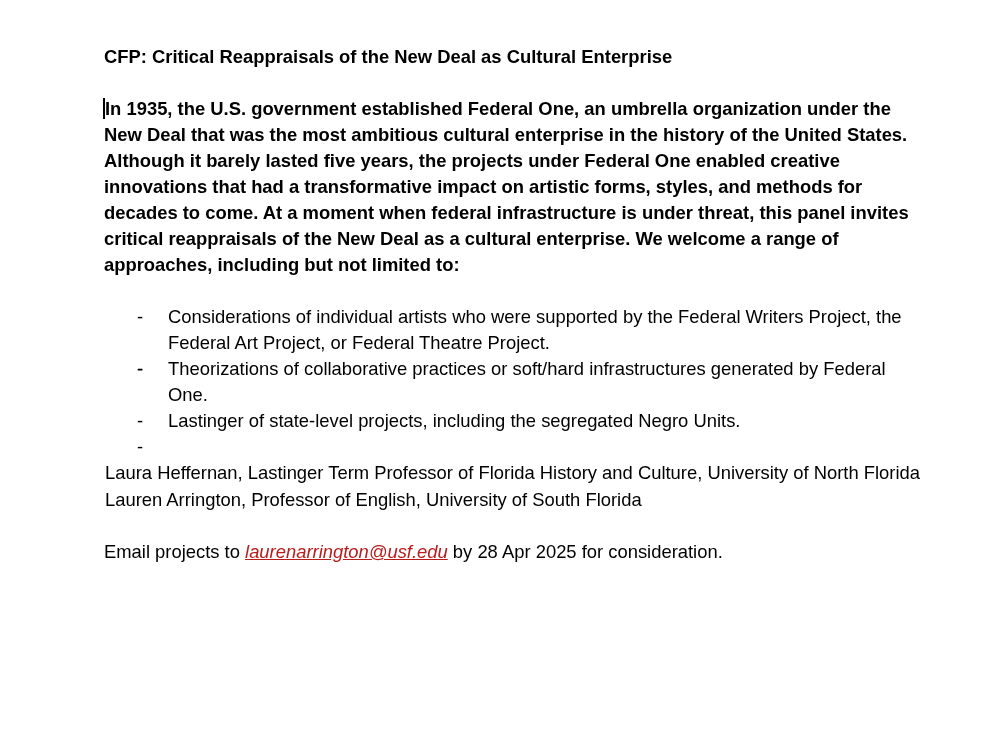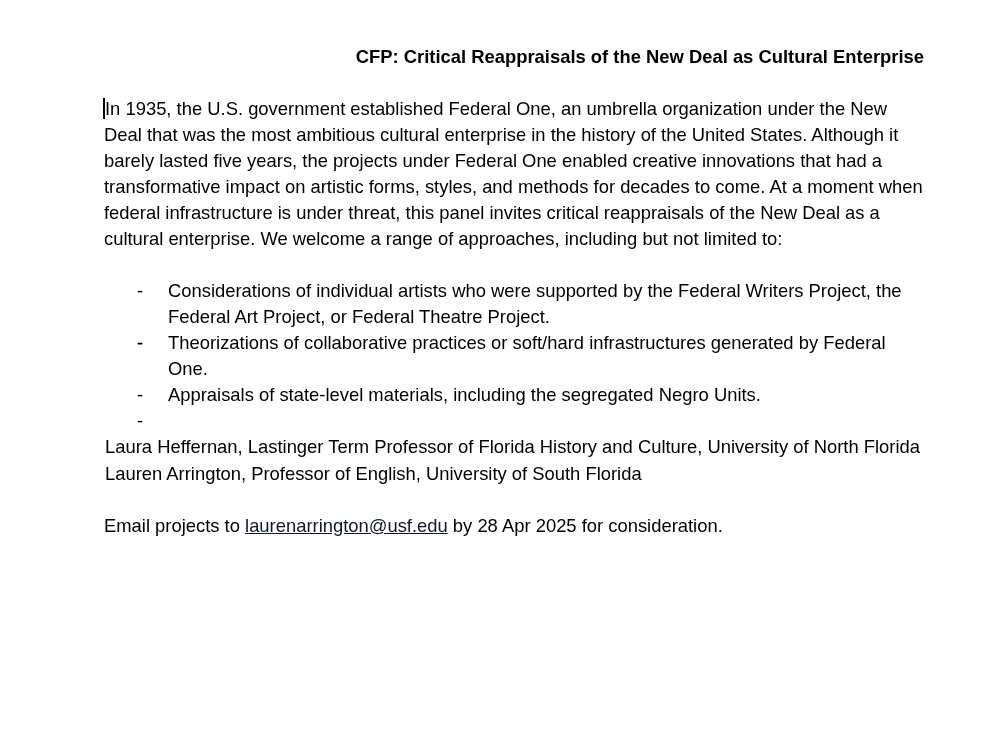--- a/index.html
+++ b/index.html
@@ -22,25 +22,25 @@
       width: 820px;
       font-size: 18.4px;
       line-height: 26px;
     }
     .title {
       font-weight: bold;
       font-size: 18.4px;
       line-height: 26px;
       margin: 0;
       height: 26px;
-      text-align: right;
     }
     .para {
       margin: 26px 0 0 0;
       position: relative;
+      font-weight: bold;
     }
     .cursor {
       display: inline-block;
       width: 2px;
       height: 21px;
       background: #000;
       vertical-align: -4px;
       margin-right: 0px;
       margin-left: -1px;
     }
@@ -61,22 +61,23 @@
     .authors {
       margin: 26px 0 0 0;
     }
     .authors div {
       margin: 1px;
     }
     .email-line {
       margin: 26px 0 0 0;
     }
     .email-line a {
-      color: #0f172a;
+      color: #b91c1c;
       text-decoration: underline;
+      font-style: italic;
     }
   </style>
 </head>
 <body>
 
 <div class="page">
   <h1 class="title">CFP: Critical Reappraisals of the New Deal as Cultural Enterprise</h1>
 
   <p class="para"><span class="cursor"></span><span>In 1935, the U.S. government established Federal One, an umbrella organization under the New Deal that was the most ambitious cultural enterprise in the history of the United States. Although it barely lasted five years, the projects under Federal One enabled creative innovations that had a transformative impact on artistic forms, styles, and methods for decades to come. At a moment when federal infrastructure is under threat, this panel invites critical reappraisals of the New Deal as a cultural enterprise. We welcome a range of approaches, including but not limited to:</span></p>
 
@@ -87,21 +88,21 @@
     </li>
     <li>
       <span class="dash">-</span>
     </li>
     <li>
       <span class="dash">-</span>
       <span>Theorizations of collaborative practices or soft/hard infrastructures generated by Federal One.</span>
     </li>
     <li>
       <span class="dash">-</span>
-      <span>Appraisals of state-level materials, including the segregated Negro Units.</span>
+      <span>Lastinger of state-level projects, including the segregated Negro Units.</span>
     </li>
     <li>
       <span class="dash">-</span>
     </li>
   </ul>
 
   <div class="authors">
     <div>Laura Heffernan, Lastinger Term Professor of Florida History and Culture, University of North Florida</div>
     <div>Lauren Arrington, Professor of English, University of South Florida</div>
   </div>

